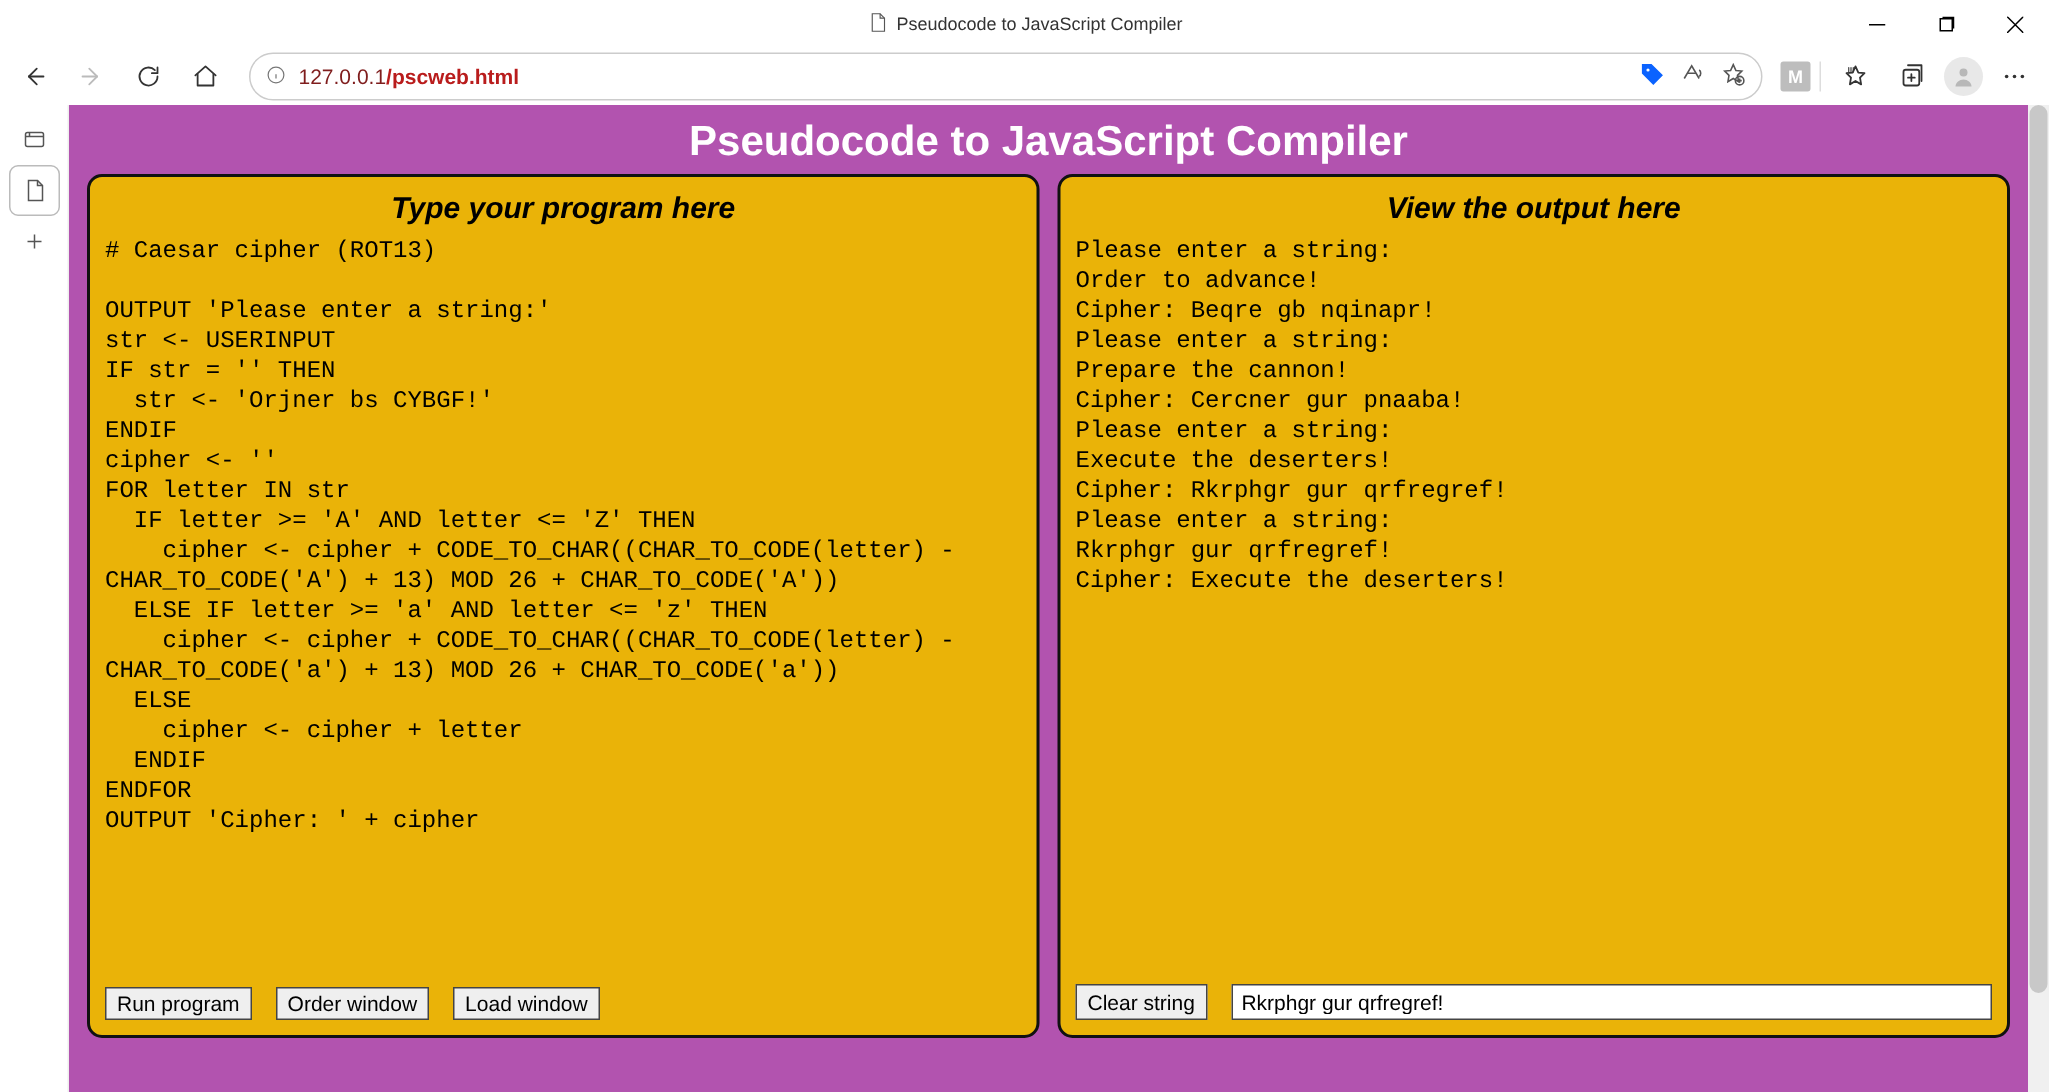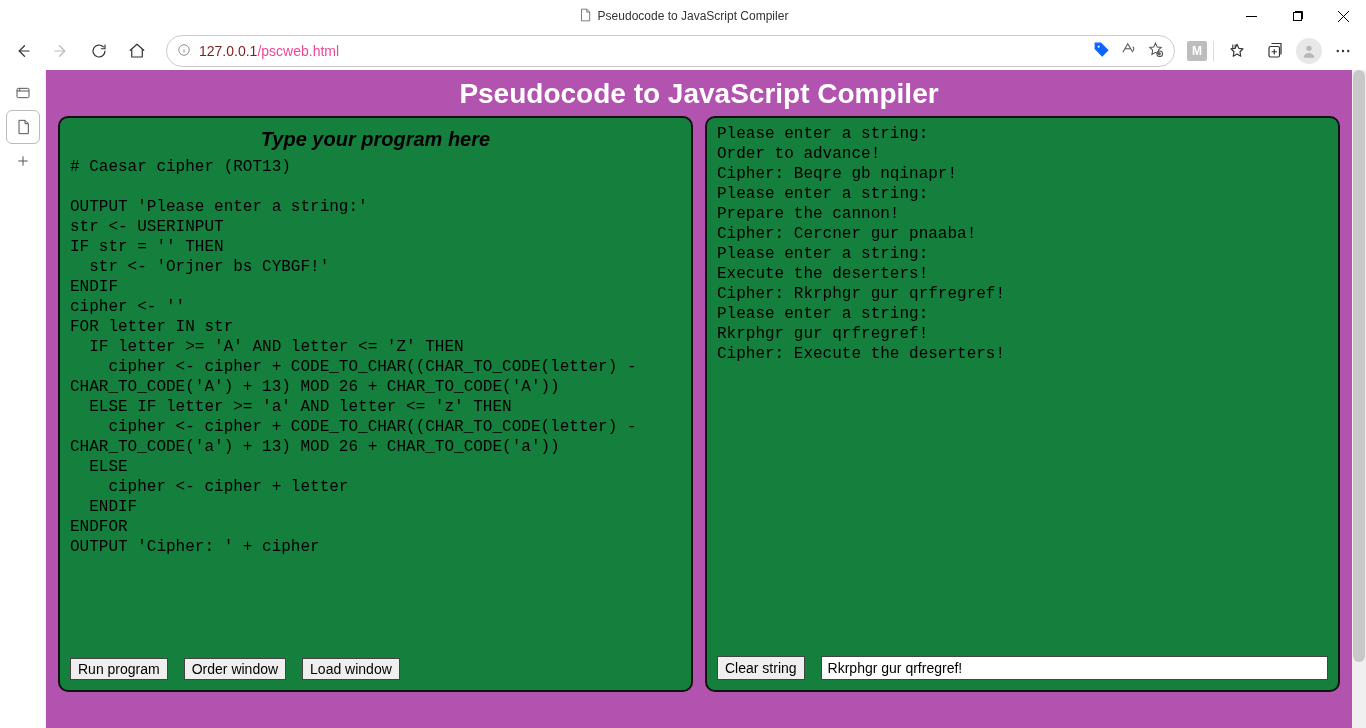--- a/index.html
+++ b/index.html
@@ -14,40 +14,40 @@
   .titlebar .win-btn svg { width:11px; height:11px; stroke:#000; fill:none; stroke-width:1;}
   .titlebar .doc-icon svg { width:14px; height:14px; stroke:#555; fill:none; stroke-width:1.3;}
 
   .toolbar { height:38px; display:flex; align-items:center; padding:0 6px; gap:4px; }
   .tb-btn { width:34px; height:32px; display:flex; align-items:center; justify-content:center; border-radius:4px; color:#333;}
   .tb-btn svg { width:18px; height:18px; stroke:#333; fill:none; stroke-width:1.6; stroke-linecap:round; stroke-linejoin:round;}
   .tb-btn.disabled svg { stroke:#bbb; }
   .addressbar { flex:1; height:32px; border:1px solid #ccc; border-radius:16px; display:flex; align-items:center; padding:0 10px; margin:0 8px; font-size:14px; color:#555; gap:8px;}
   .addressbar .info-icon svg { width:14px; height:14px; stroke:#777; fill:none; stroke-width:1.4;}
   .addressbar .url-host { color:#7f1d1d; }
-  .addressbar .url-path { color:#ec4899; }
+  .addressbar .url-path { color:#b91c1c;font-weight:bold; }
   .addressbar .addr-right { margin-left:auto; display:flex; align-items:center; gap:10px; }
   .addressbar .addr-right svg { width:17px; height:17px; stroke:#555; fill:none; stroke-width:1.5;}
   .addressbar .tag-icon svg { fill:#0b63ff; stroke:#0b63ff; }
   .m-badge { width:20px; height:20px; background:#bdbdbd; color:#fff; font-size:12px; font-weight:600; display:flex; align-items:center; justify-content:center; border-radius:2px;}
   .tb-sep { width:1px; height:20px; background:#ddd; margin:0 2px;}
   .avatar { width:26px; height:26px; border-radius:50%; background:#e8e8e8; display:flex; align-items:center; justify-content:center;}
   .avatar svg { width:16px; height:16px; fill:#b8b8b8; stroke:none;}
 
   
   .side-rail { position:absolute; left:0; top:70px; width:46px; height:calc(100% - 70px); border-right:1px solid #eee; display:flex; flex-direction:column; align-items:center; padding-top:6px; gap:0px; background:#fff;}
   .rail-btn { width:34px; height:34px; display:flex; align-items:center; justify-content:center; border-radius:6px; margin-bottom:0;}
   .rail-btn.active { border:1px solid #bbb; background:#fff;}
   .rail-btn svg { width:16px; height:16px; stroke:#555; fill:none; stroke-width:1.5;}
 
   
   .viewport { position:absolute; left:46px; right:14px; top:70px; bottom:0; background:#b253af; overflow:hidden;}
   .app-title { text-align:center; font-size:28px; font-weight:700; color:#fff; padding:8px 0 6px; }
   .panels { display:flex; gap:12px; padding:0 12px 12px;}
-  .panel { flex:1; background:#15803d; border:2px solid #111; border-radius:10px; padding:6px 10px 10px; height:576px; display:flex; flex-direction:column; position:relative;}
+  .panel { flex:1; background:#eab308; border:2px solid #111; border-radius:10px; padding:6px 10px 10px; height:576px; display:flex; flex-direction:column; position:relative;}
   .panel-title { text-align:center; font-size:20px; font-weight:700; font-style:italic; color:#000; margin:4px 0 6px;}
   .code-area { flex:1; white-space:pre-wrap; font-family:"Consolas","Courier New",monospace; font-size:16px; color:#000; line-height:1.25; overflow:hidden; outline:none;}
   .panel-controls { display:flex; gap:16px; margin-top:8px;}
   .pbtn { background:#efefef; border:1px solid #444; font-size:14px; padding:2px 7px; cursor:pointer; font-family:inherit;}
   .out-input { flex:1; background:#fff; border:1px solid #444; font-size:14px; padding:2px 6px; font-family:inherit; height:24px;}
 
   
   .vscroll { position:absolute; right:0; top:70px; width:14px; bottom:0; background:#f0f0f0;}
   .vscroll .thumb { position:absolute; left:1px; right:1px; top:0; height:90%; background:#c8c8c8; border-radius:6px;}
 </style>
@@ -218,20 +218,21 @@
 ENDFOR
 OUTPUT 'Cipher: ' + cipher</div>
       <div class="panel-controls">
         <button class="pbtn">Run program</button>
         <button class="pbtn">Order window</button>
         <button class="pbtn">Load window</button>
       </div>
     </div>
 
     <div class="panel">
+      <div class="panel-title">View the output here</div>
       <div class="code-area">Please enter a string:
 Order to advance!
 Cipher: Beqre gb nqinapr!
 Please enter a string:
 Prepare the cannon!
 Cipher: Cercner gur pnaaba!
 Please enter a string:
 Execute the deserters!
 Cipher: Rkrphgr gur qrfregref!
 Please enter a string:

